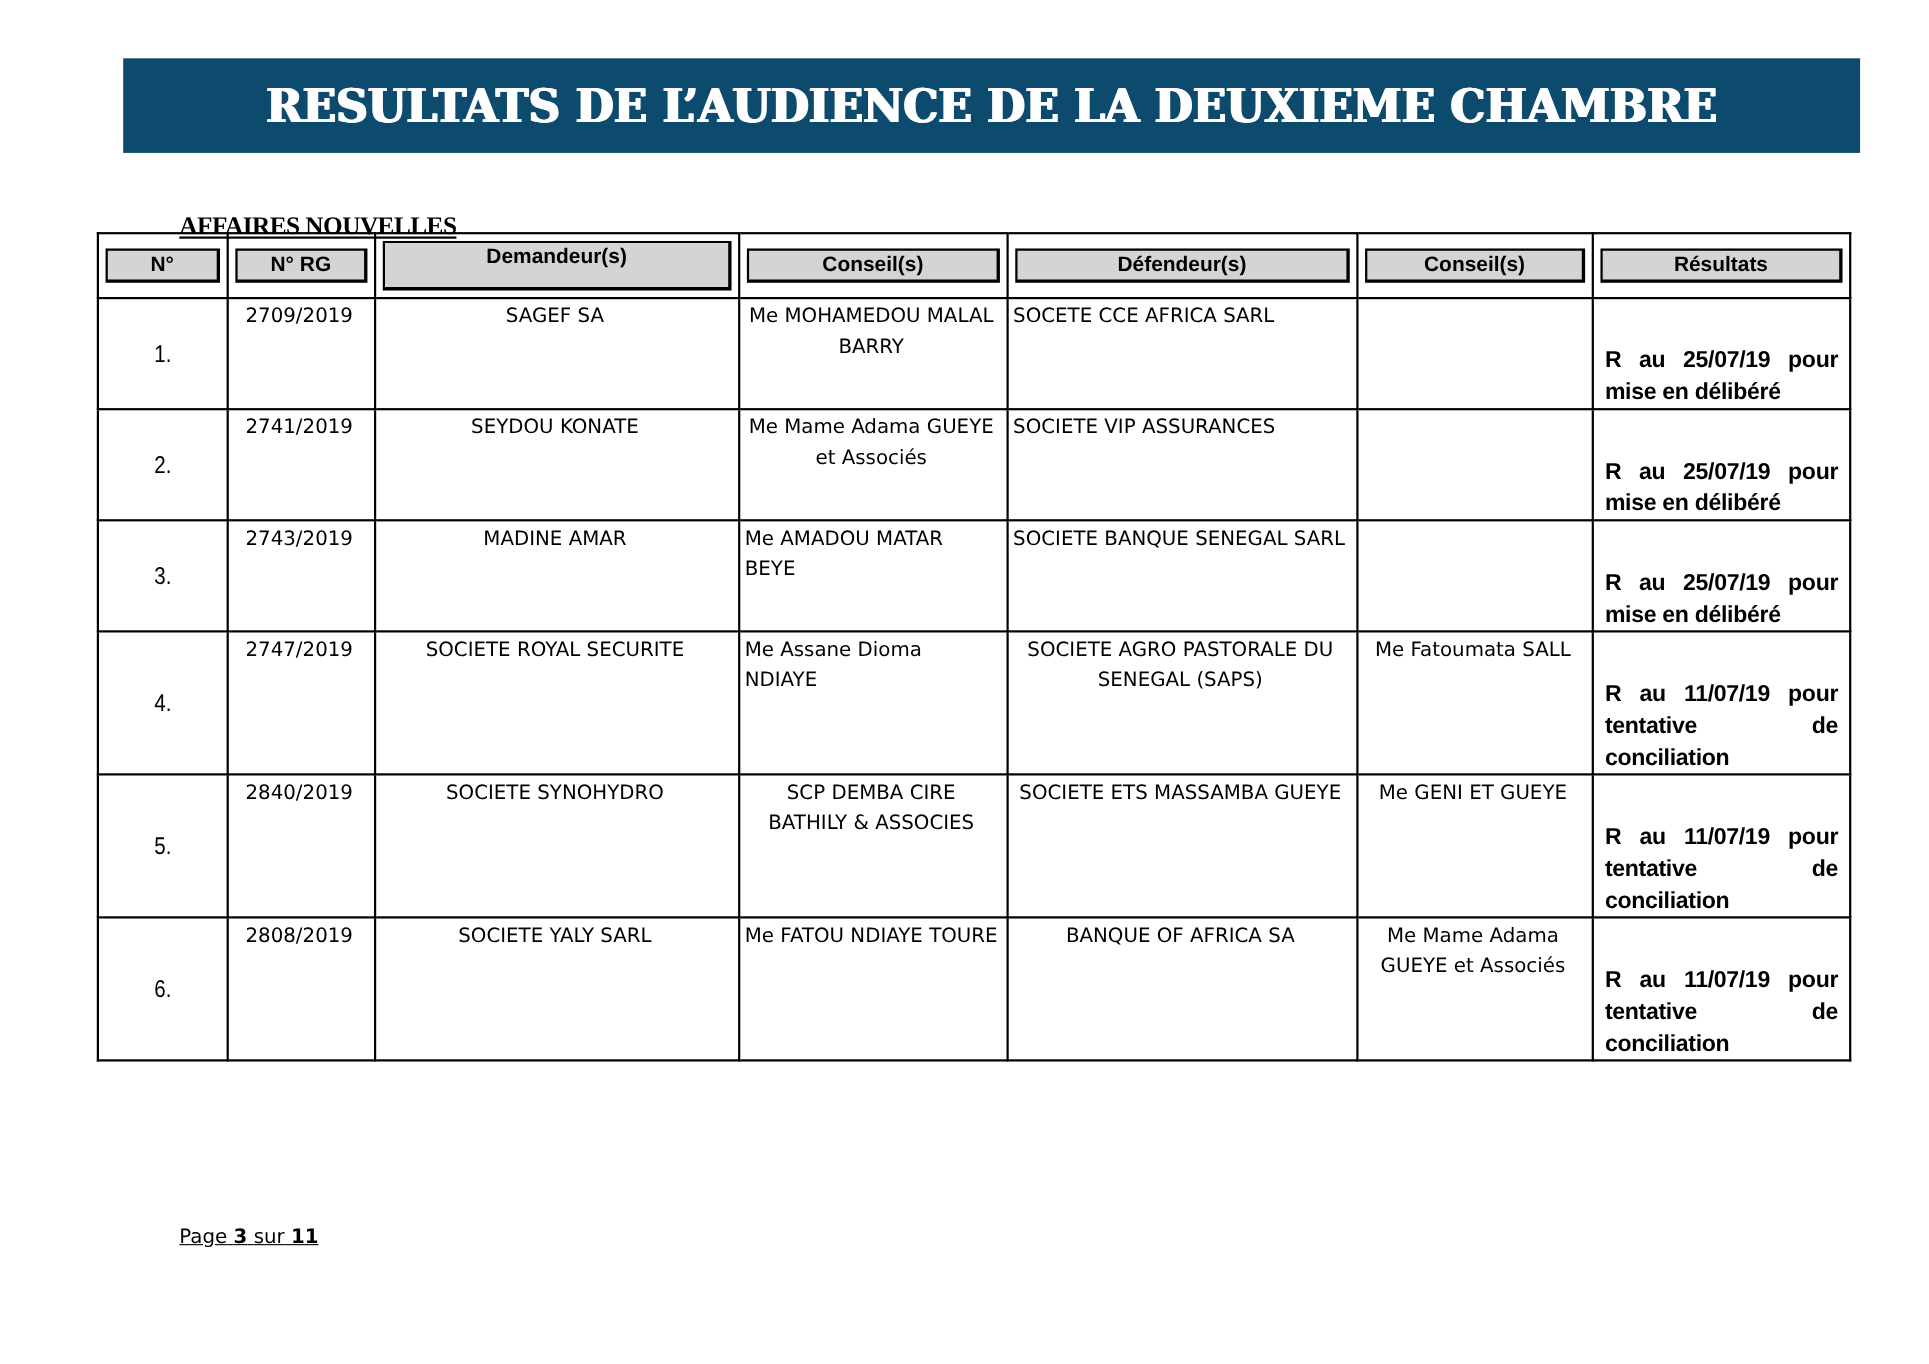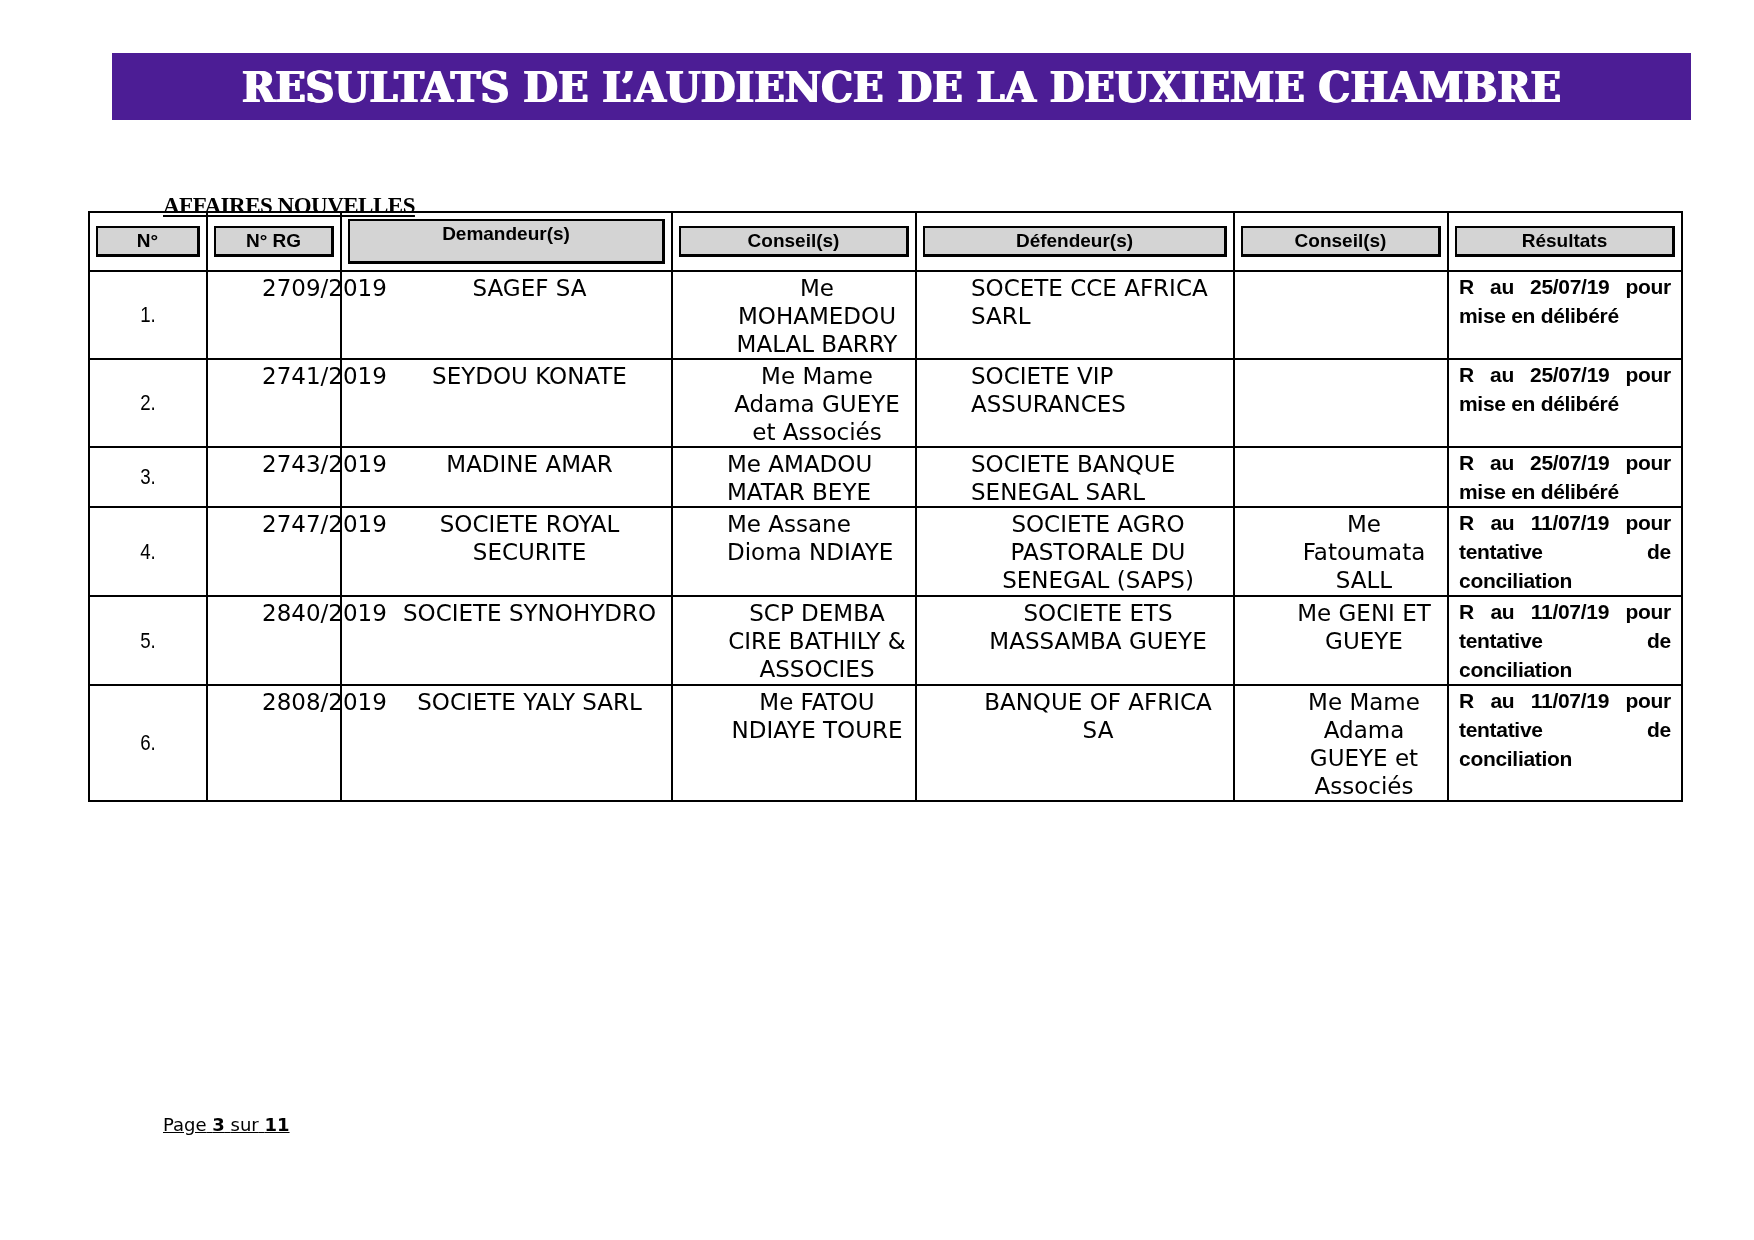--- a/index.html
+++ b/index.html
@@ -1,43 +1,43 @@
 <!DOCTYPE html>
 <html><head>
 <meta charset="utf-8">
 <style>
   html, body { margin:0; padding:0; background:#ffffff; }
   body { width:1754px; height:1240px; position:relative; overflow:hidden;
          font-family:"Liberation Sans", sans-serif; color:#000; }
-  .title-bar { position:absolute; left:112px; top:53px; width:1579px; height:67px;
-               background:#4c1d95; display:flex; align-items:center; justify-content:center; }
+  .title-bar { position:absolute; left:112px; top:53px; width:1579px; height:86px;
+               background:#0c4a6e; display:flex; align-items:center; justify-content:center; }
   .title-text { color:#fff; font-family:"DejaVu Serif", serif; font-weight:bold;
                 font-size:40px; letter-spacing:0px; transform:scaleY(1.05);
                 text-shadow: 1px 0 0 #fff, -1px 0 0 #fff; }
   .section-title { position:absolute; left:163px; top:160px; font-family:"Liberation Serif", serif;
                    font-weight:bold; font-size:23px; text-decoration:underline; letter-spacing:-0.5px;margin-top:33px; }
   table.results { position:absolute; left:88px; top:211px; width:1593px; border-collapse:collapse;
                   table-layout:fixed; }
   table.results td, table.results th { border:2px solid #000; padding:0; vertical-align:top; }
   th { height:57px; vertical-align:middle !important; font-weight:normal; }
   .hdr-box { margin:0 6px; height:26px; background:#d4d4d4; border:2px solid #000;
              border-right-width:3px; border-bottom-width:3px;
              display:flex; align-items:center; justify-content:center;
              font-family:"Liberation Sans", sans-serif; font-weight:bold; font-size:19px; }
   .hdr-box.tall { height:38px; align-items:flex-start; padding-top:2px; }
-  .cell { font-family:"DejaVu Sans", sans-serif; font-size:23px; line-height:28px;
-          padding:2px 8px 0 16px;margin-left:38px; }
+  .cell { font-family:"DejaVu Sans", sans-serif; font-size:18px; line-height:28px;
+          padding:2px 8px 0 4px; }
   .center { text-align:center; }
   .left { text-align:left; }
   .num { font-family:"Liberation Sans", sans-serif; font-size:22px; text-align:center;
          vertical-align:middle !important; transform:scaleX(0.85); }
   td.numcell { vertical-align:middle !important; }
   .result { font-family:"Liberation Sans", sans-serif; font-weight:bold; font-size:21px;
             line-height:29px; text-align:justify; text-align-last:left; padding:0 10px 0 10px;
-            letter-spacing:-0.3px; }
+            letter-spacing:-0.3px;margin-top:41px; }
   .footer { position:absolute; left:163px; top:1114px; font-family:"DejaVu Sans", sans-serif;
             font-size:18px;text-decoration:underline; }
   .footer b { font-weight:bold; }
 </style>
 </head>
 <body>
 
 <div class="title-bar">
   <span class="title-text">RESULTATS DE L’AUDIENCE DE LA DEUXIEME CHAMBRE</span>
 </div>

